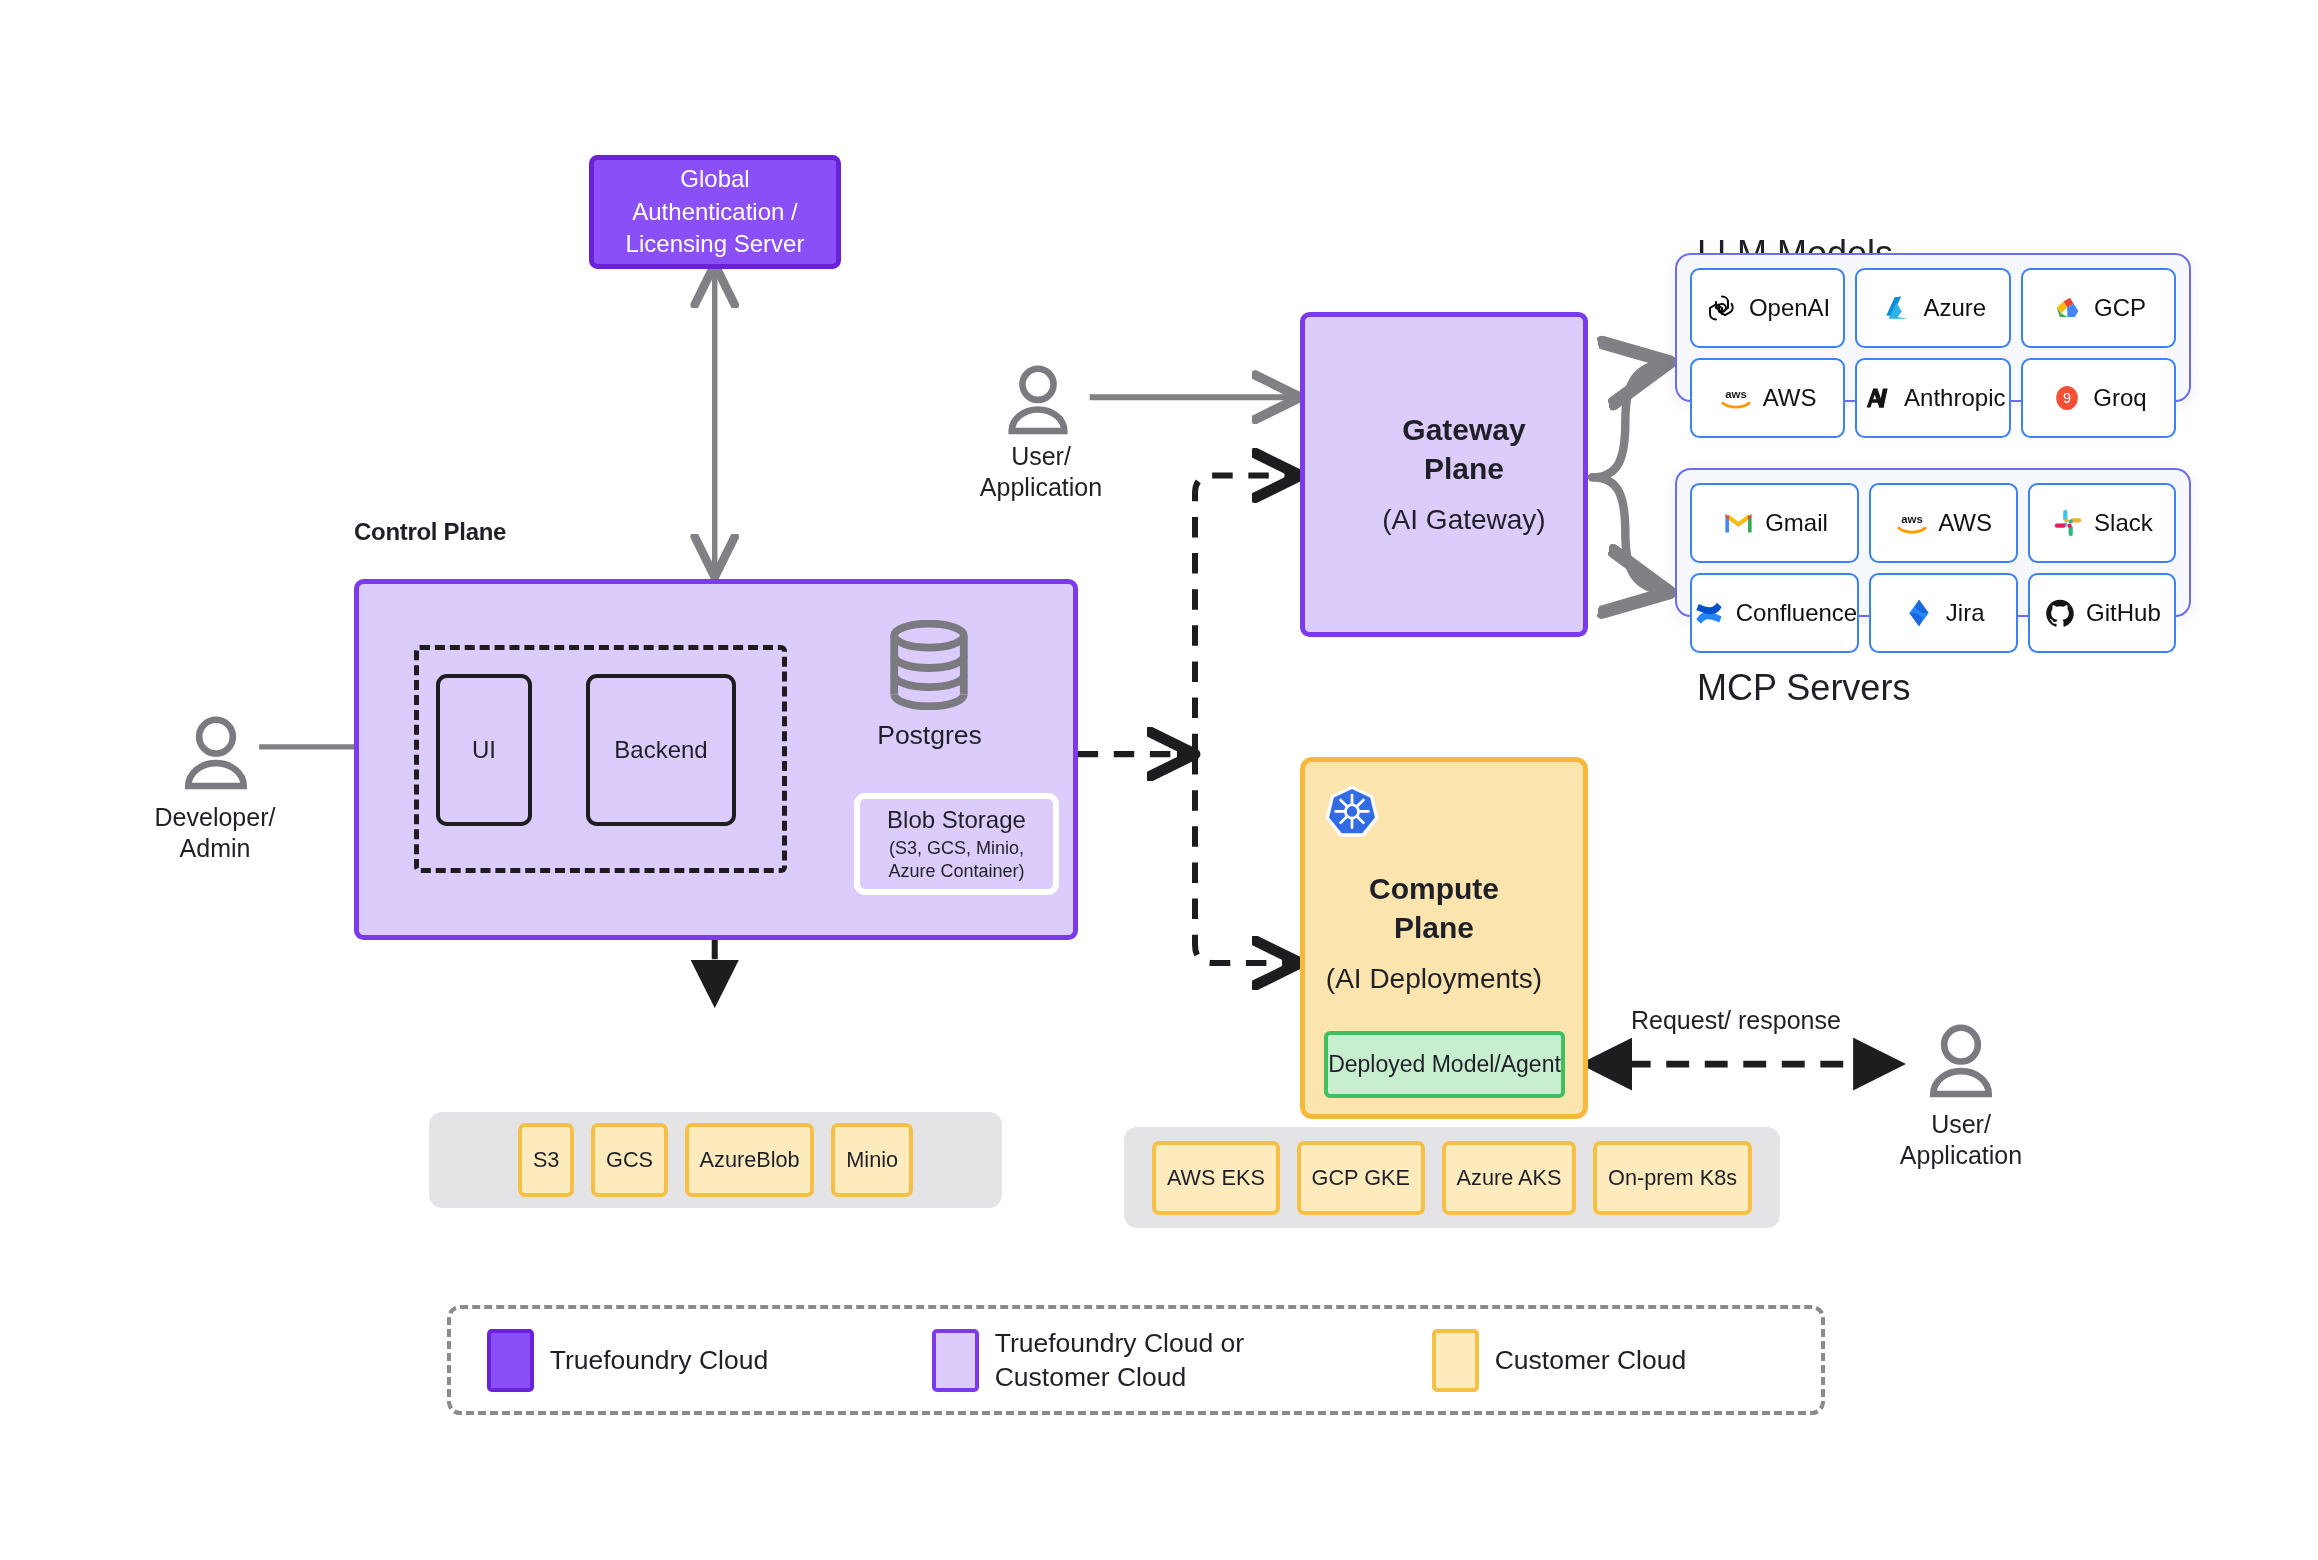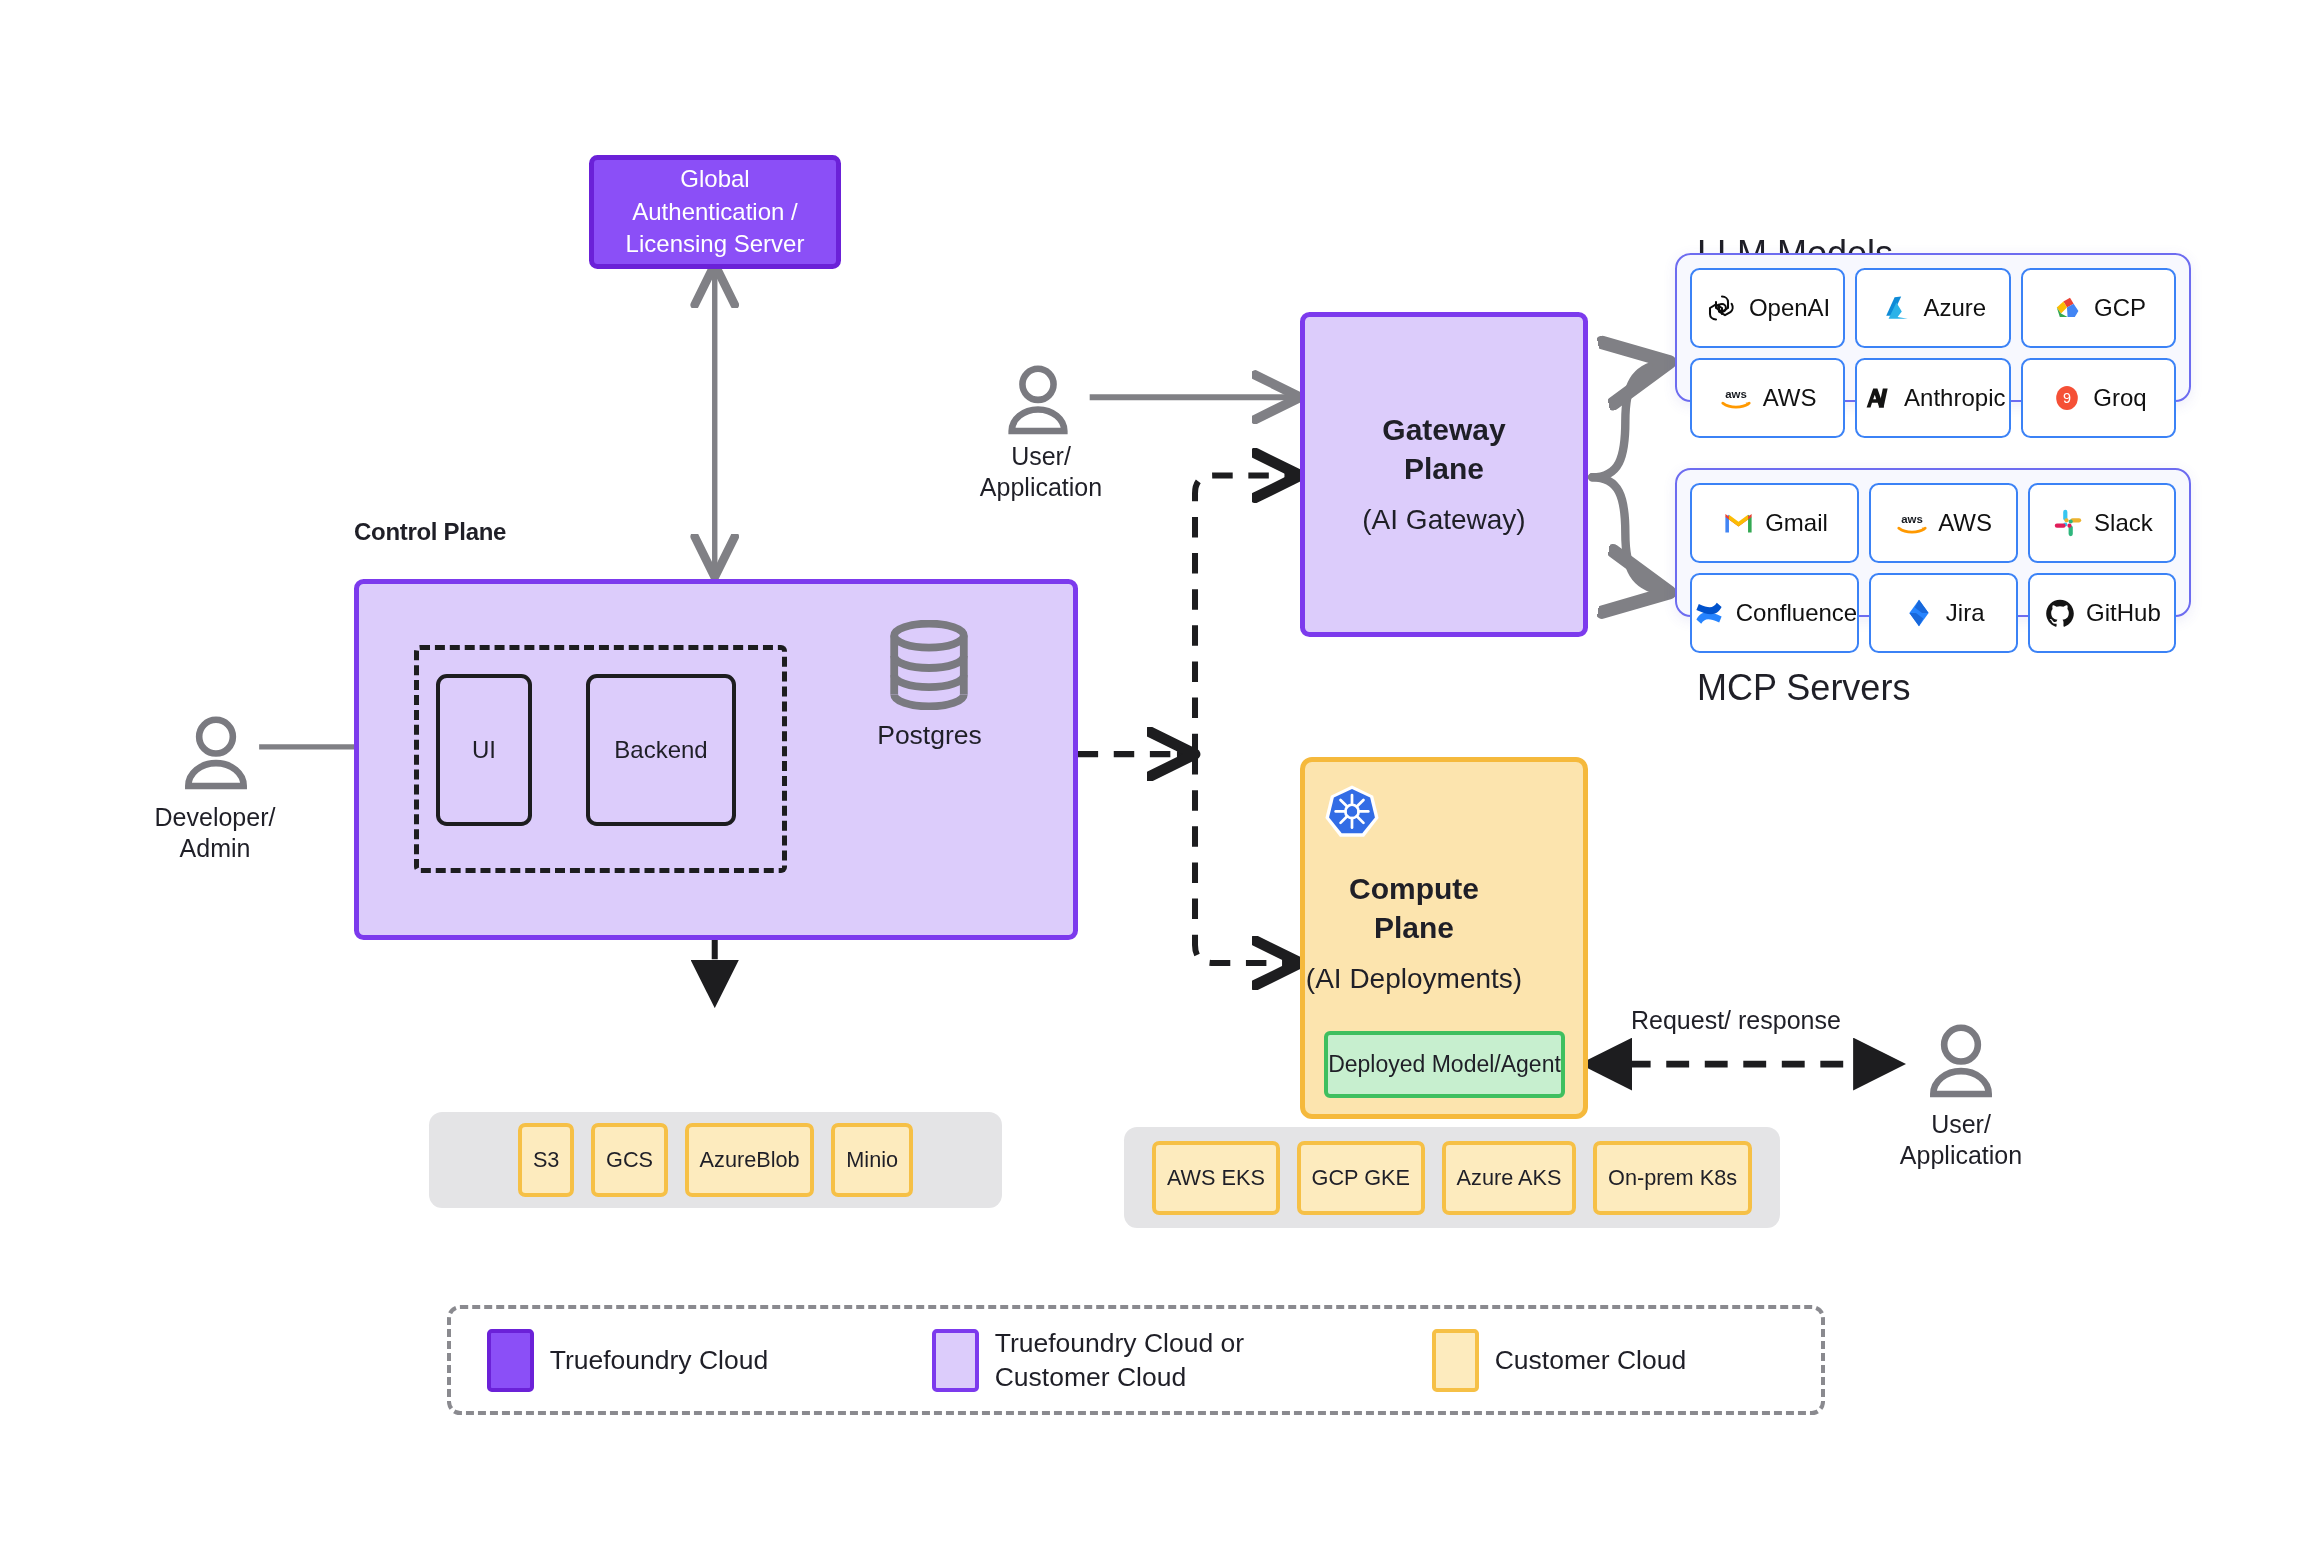--- a/index.html
+++ b/index.html
@@ -25,21 +25,21 @@
 
   .blob-box{background:#DCCCFB;border:6.6px solid #ffffff;border-radius:10.8px;
             display:flex;flex-direction:column;align-items:center;justify-content:center;
             text-align:center;padding:4.8px 7.2px;}
   .blob-t{font-size:24px;line-height:1.15;}
   .blob-s{font-size:18px;line-height:1.25;margin-top:3.6px;}
 
   .pg-label{font-size:26.5px;text-align:center;}
 
   .plane-title{display:flex;flex-direction:column;align-items:center;justify-content:center;
-               text-align:center;width:100%;height:100%;}
+               text-align:center;width:100%;height:100%;padding-left:20px;}
   .pt-l1,.pt-l2{font-size:30px;font-weight:bold;line-height:1.3;}
   .pt-l3{font-size:28px;line-height:1.3;margin-top:14px;}
 
   .data-plane{display:flex;align-items:center;justify-content:center;
               font-size:31px;font-weight:bold;}
 
   .tray{background:#E4E4E6;border-radius:13.2px;display:flex;align-items:center;
         justify-content:center;gap:17px;}
   .chip{background:#FDEBBE;border:4.8px solid #F6C046;border-radius:7.2px;
         display:flex;align-items:center;justify-content:center;
@@ -169,20 +169,25 @@
         <path d="M22 26 V124"></path>
         <path d="M138 26 V124"></path>
         <path d="M22 124 A58 20 0 0 0 138 124"></path>
         <path d="M22 60 A58 20 0 0 0 138 60"></path>
         <path d="M22 92 A58 20 0 0 0 138 92"></path>
       </g>
     </svg>
   </div>
   <div class="abs pg-label" style="left:845px;top:720px;width:169px;">Postgres</div>
 
+  <div class="abs blob-box" style="left:854px;top:793px;width:205px;height:102px;">
+    <div class="blob-t">Blob Storage</div>
+    <div class="blob-s">(S3, GCS, Minio, Azure
+Container)</div>
+  </div>
 
 
   <div class="abs tray" style="left:429px;top:1112px;width:573px;height:96px;">
     <div class="chip">S3</div>
     <div class="chip">GCS</div>
     <div class="chip">AzureBlob</div>
     <div class="chip">Minio</div>
   </div>
 
   <div class="abs plane-lilac" style="left:1300px;top:312px;width:288px;height:325px;">

